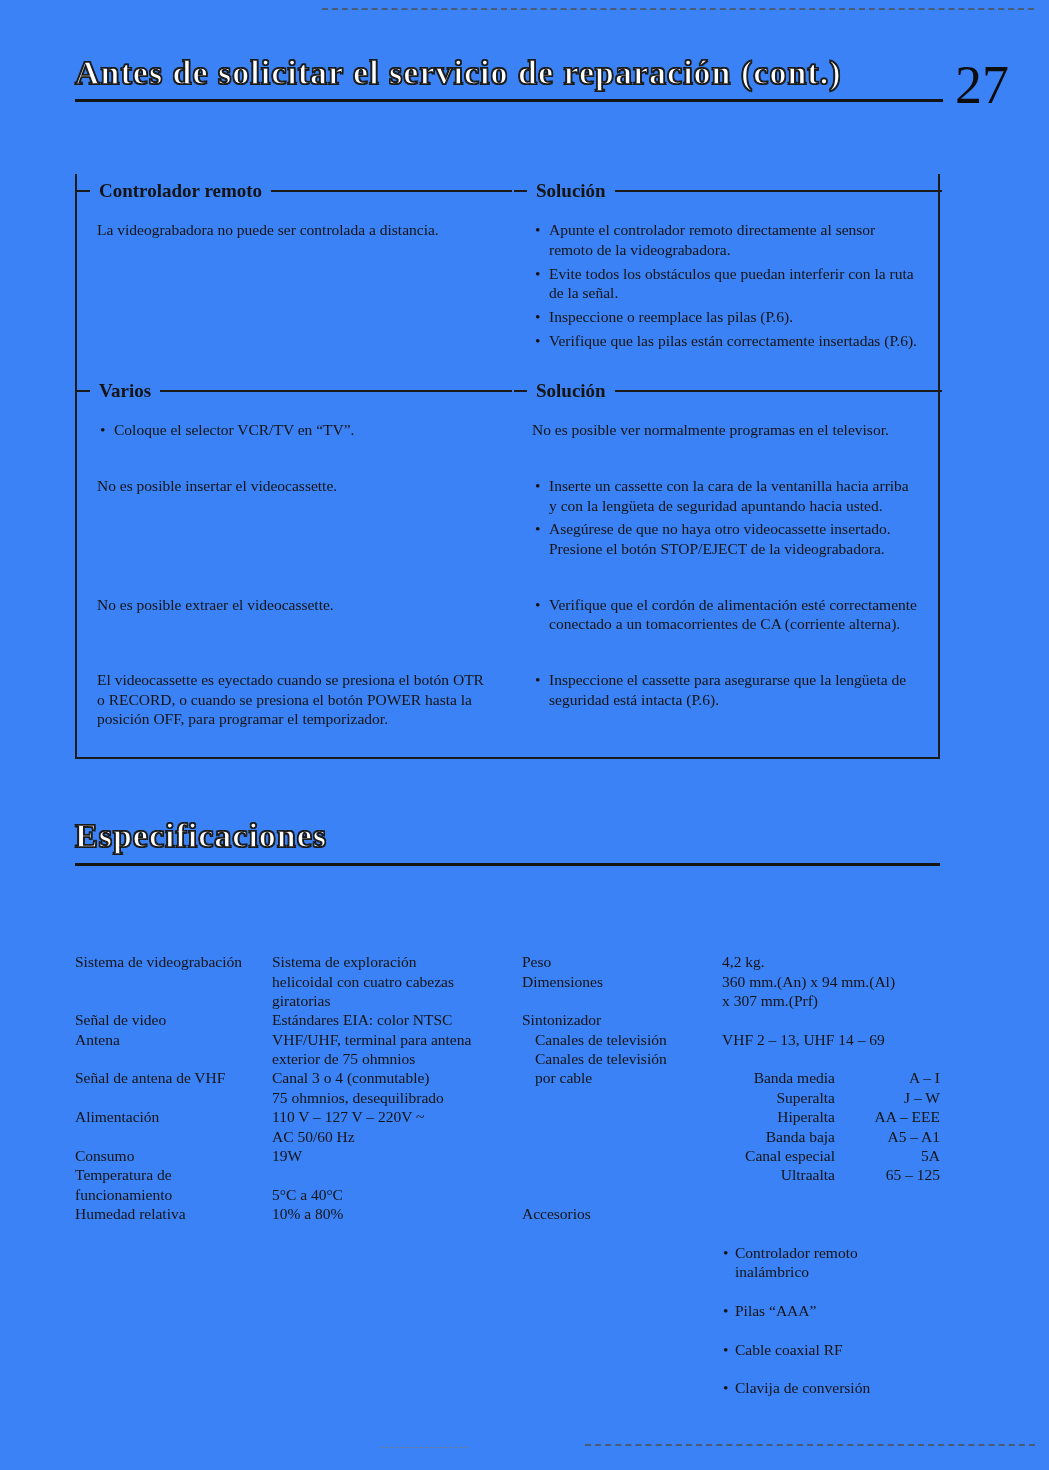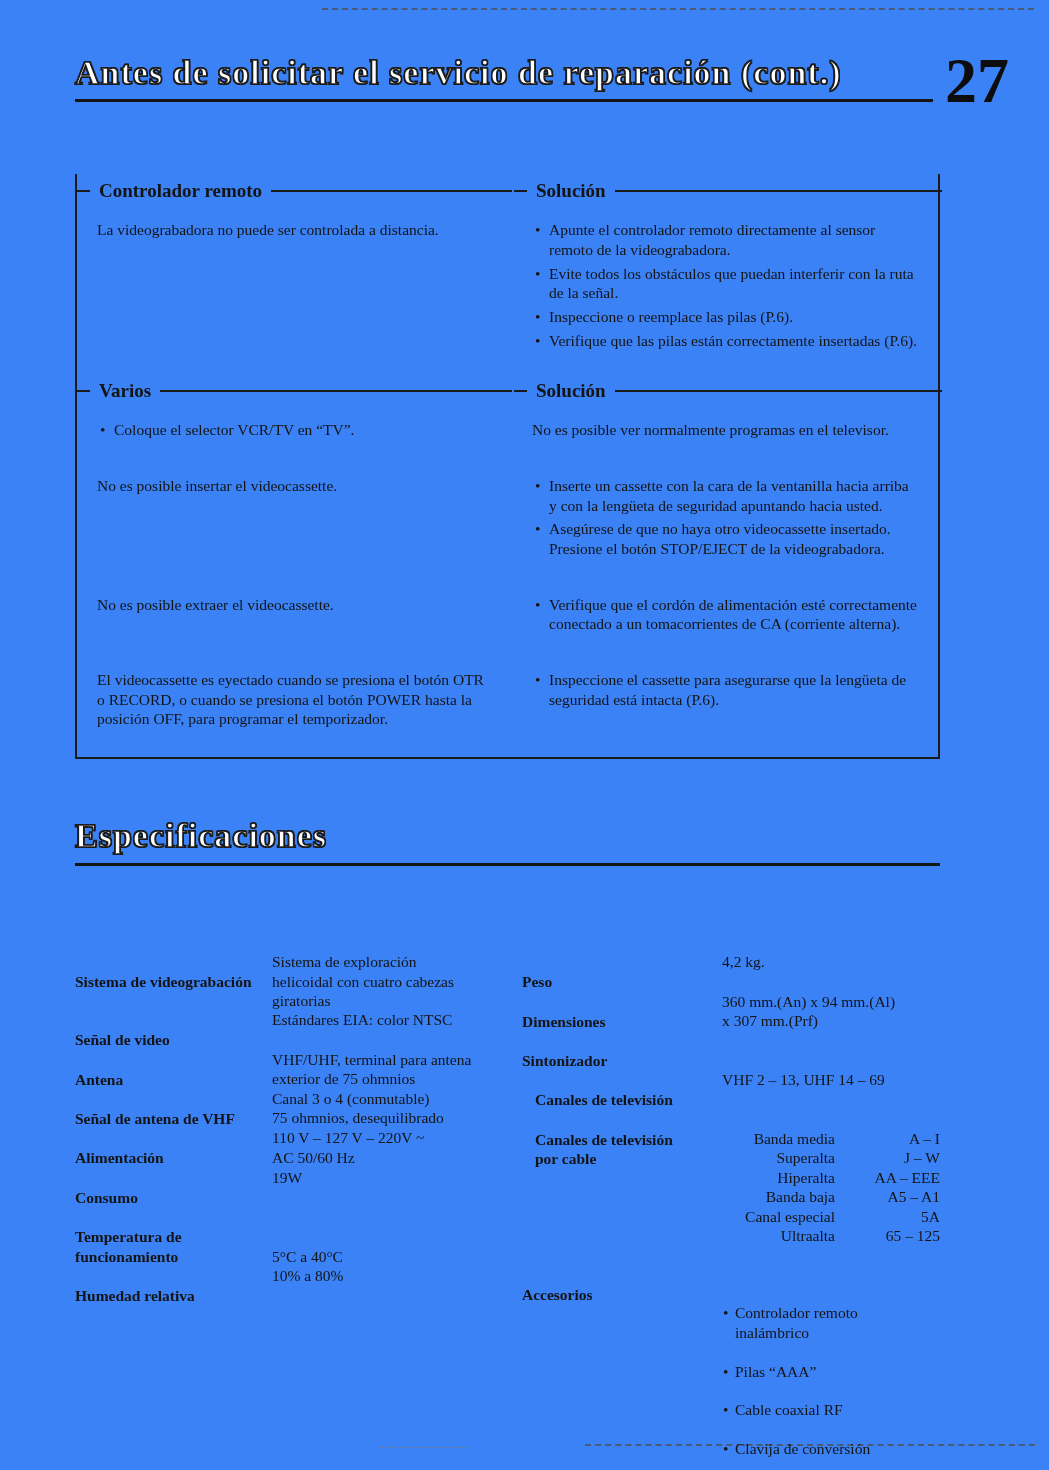--- a/index.html
+++ b/index.html
@@ -35,22 +35,22 @@
     margin: 54px 40px 0 75px;
   }
   .h1-text {
     flex:1;
     font-size: 34px;
     line-height: 1.1;
     border-bottom: 3px solid #151515;
     padding-bottom: 8px;
   }
   .page-num {
-    font-size: 64px;
-    font-weight: bold;
+    font-size: 54px;
+    font-weight: normal;
     line-height: .85;
     margin-left: 12px;
     margin-bottom: -6px;
     color:#0d0d0d;
   }
 
   
   .ttable {
     margin: 72px 0 0 75px;
     width: 865px;
@@ -94,21 +94,21 @@
   .specs {
     margin: 86px 0 0 75px;
     width: 865px;
     display: grid;
     grid-template-columns: 447px 1fr;
     font-size: 15.5px;
     line-height: 1.25;
   }
   .specgrid-left { display:grid; grid-template-columns: 197px 1fr; align-content:start; }
   .specgrid-right { display:grid; grid-template-columns: 200px 1fr; align-content:start; }
-  .slabel { font-weight:bold; white-space:pre-line; padding-right:6px;margin-top:20px; }
+  .slabel { font-weight:normal; white-space:pre-line; padding-right:6px; }
   .svalue { white-space:pre-line; }
   .v-bottom { align-self:end; }
   .indent { padding-left: 13px; }
   .bands { display:grid; grid-template-columns: 113px 1fr; align-content:start;text-align:right; }
   ul.acc { list-style:none; }
   ul.acc li {
     position:relative;
     padding-left: 13px;
     white-space: pre-line;
   }

